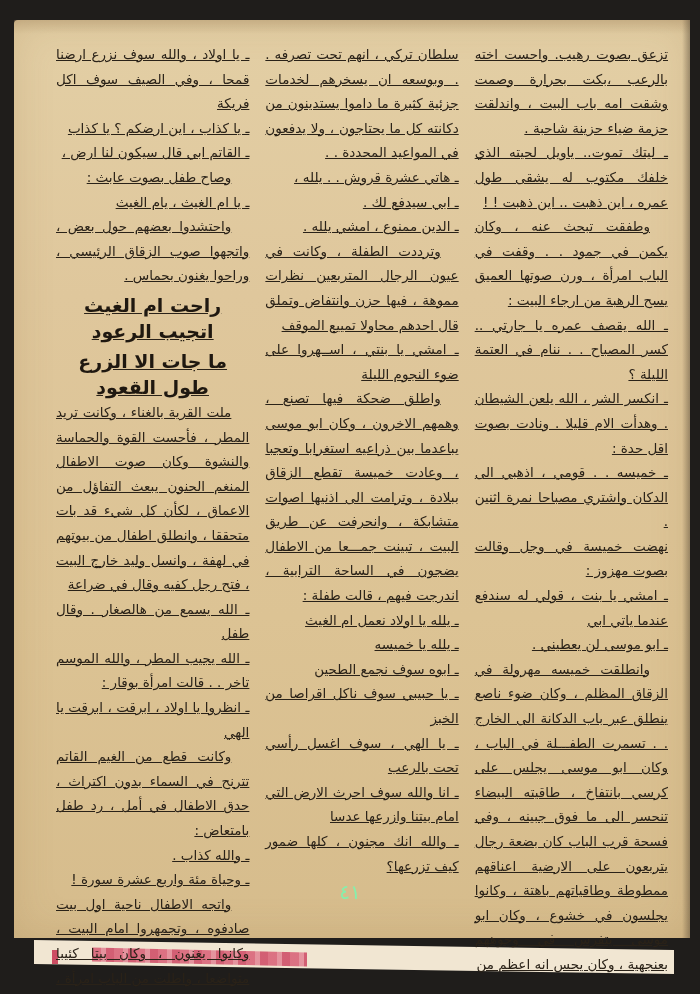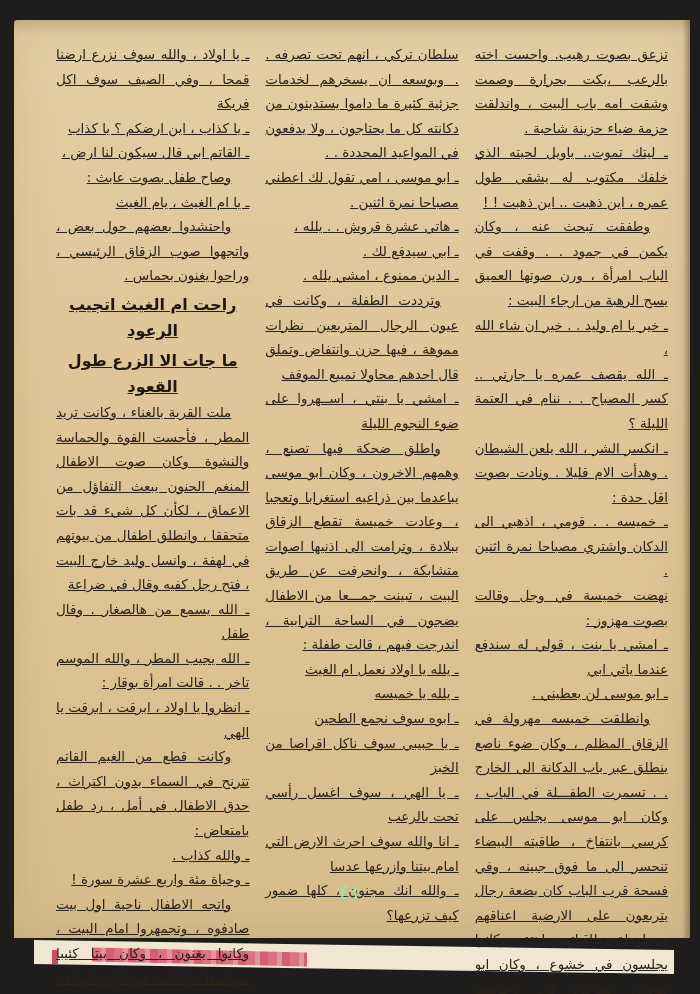--- a/index.html
+++ b/index.html
@@ -51,21 +51,21 @@
       font-size: 13.5px;
       line-height: 24.6px;
       text-decoration: underline;
     }
     .col p { margin: 0; }
     .col p.indent { text-indent: 18px; }
     .col p.dialog { }
     .col h3 {
       margin: 4px 0 0 0;
       text-align: center;
-      font-size: 16px;
+      font-size: 19px;
       font-weight: bold;
       line-height: 26px;
       color: #1f1810;
     }
     .page-number {
       position: absolute; left: 0; right: 0; top: 880px;
       text-align: center;
       font-size: 20px; color: #86efac;
       font-family: "DejaVu Sans", sans-serif;
     }
@@ -79,32 +79,30 @@
 
 <div class="paper">
   <div class="right-edge"></div>
 </div>
 
 <div class="columns">
   <div class="col">
       <p>تزعق بصوت رهيب.  واحست اخته بالرعب ،بكت بحرارة وصمت وشقت امه باب البيت ، واندلقت حزمة ضياء حزينة شاحبة .</p>
       <p class="dialog">ـ ليتك تموت.. ياويل لحيته الذي خلفك مكتوب له يشقى طول عمره ، اين ذهبت .. اين ذهبت ! !</p>
       <p class="indent">وطفقت تبحث عنه ، وكان يكمن في جمود . . وقفت في الباب امرأة ، ورن صوتها العميق يسح الرهبة من ارجاء البيت :</p>
-      <p class="dialog">ـ خير يا ام وليد . . خير ان شاء الله ،</p>
       <p class="dialog">ـ الله يقصف عمره يا جارتي .. كسر المصباح . . ننام في العتمة الليلة ؟</p>
       <p class="dialog">ـ انكسر الشر ، الله يلعن الشيطان . وهدأت الام قليلا . ونادت بصوت اقل حدة :</p>
       <p class="dialog">ـ خميسه . . قومي ، اذهبي الى الدكان واشتري مصباحا نمرة اثنين .</p>
       <p>نهضت خميسة في وجل وقالت بصوت مهزوز :</p>
       <p class="dialog">ـ امشي يا بنت ، قولي له سندفع عندما ياتي ابي</p>
       <p class="dialog">ـ ابو موسى لن يعطيني .</p>
       <p class="indent">وانطلقت خميسه مهرولة في الزقاق المظلم ، وكان ضوء ناصع ينطلق عبر باب الدكانة الى الخارج . . تسمرت الطفـــلة في الباب ، وكان ابو موسى يجلس على كرسي بانتفاخ ، طاقيته البيضاء تنحسر الى ما فوق جبينه ، وفي فسحة قرب الباب كان بضعة رجال يتربعون على الارضية اعناقهم ممطوطة وطاقياتهم باهتة ، وكانوا يجلسون في خشوع ، وكان ابو موسى يتفرس في وجوههم بعنجهية ، وكان يحس انه اعظم من</p>
     </div>
   <div class="col">
       <p>سلطان تركي ، انهم تحت تصرفه . . وبوسعه ان يسخرهم لخدمات جزئية كثيرة ما داموا يستدينون من دكانته كل ما يحتاجون ، ولا يدفعون في المواعيد المحددة . .</p>
-      <p class="dialog">ـ ابو موسى ، امي تقول لك اعطني مصباحا نمرة اثنين .</p>
       <p class="dialog">ـ هاتي عشرة قروش . . يلله ،</p>
       <p class="dialog">ـ ابي سيدفع لك .</p>
       <p class="dialog">ـ الدين ممنوع ، امشي يلله .</p>
       <p class="indent">وترددت الطفلة ، وكانت في عيون الرجال المتربعين نظرات مموهة ، فيها حزن وانتفاض وتملق قال احدهم محاولا تمييع الموقف</p>
       <p class="dialog">ـ امشي يا بنتي ، اســهروا على ضوء النجوم الليلة</p>
       <p class="indent">واطلق ضحكة فيها تصنع ، وهمهم الاخرون ، وكان ابو موسى يباعدما بين ذراعيه استغرابا وتعجبا ، وعادت خميسة تقطع الزقاق ببلادة ، وترامت الى اذنيها اصوات متشابكة ، وانحرفت عن طريق البيت ، تبينت جمـــعا من الاطفال يضجون في الساحة الترابية ، اندرجت فيهم ، قالت طفلة :</p>
       <p class="dialog">ـ يلله يا اولاد نعمل ام الغيث</p>
       <p class="dialog">ـ يلله يا خميسه</p>
       <p class="dialog">ـ ابوه سوف نجمع الطحين</p>
       <p class="dialog">ـ يا حبيبي سوف ناكل اقراصا من الخبز</p>

